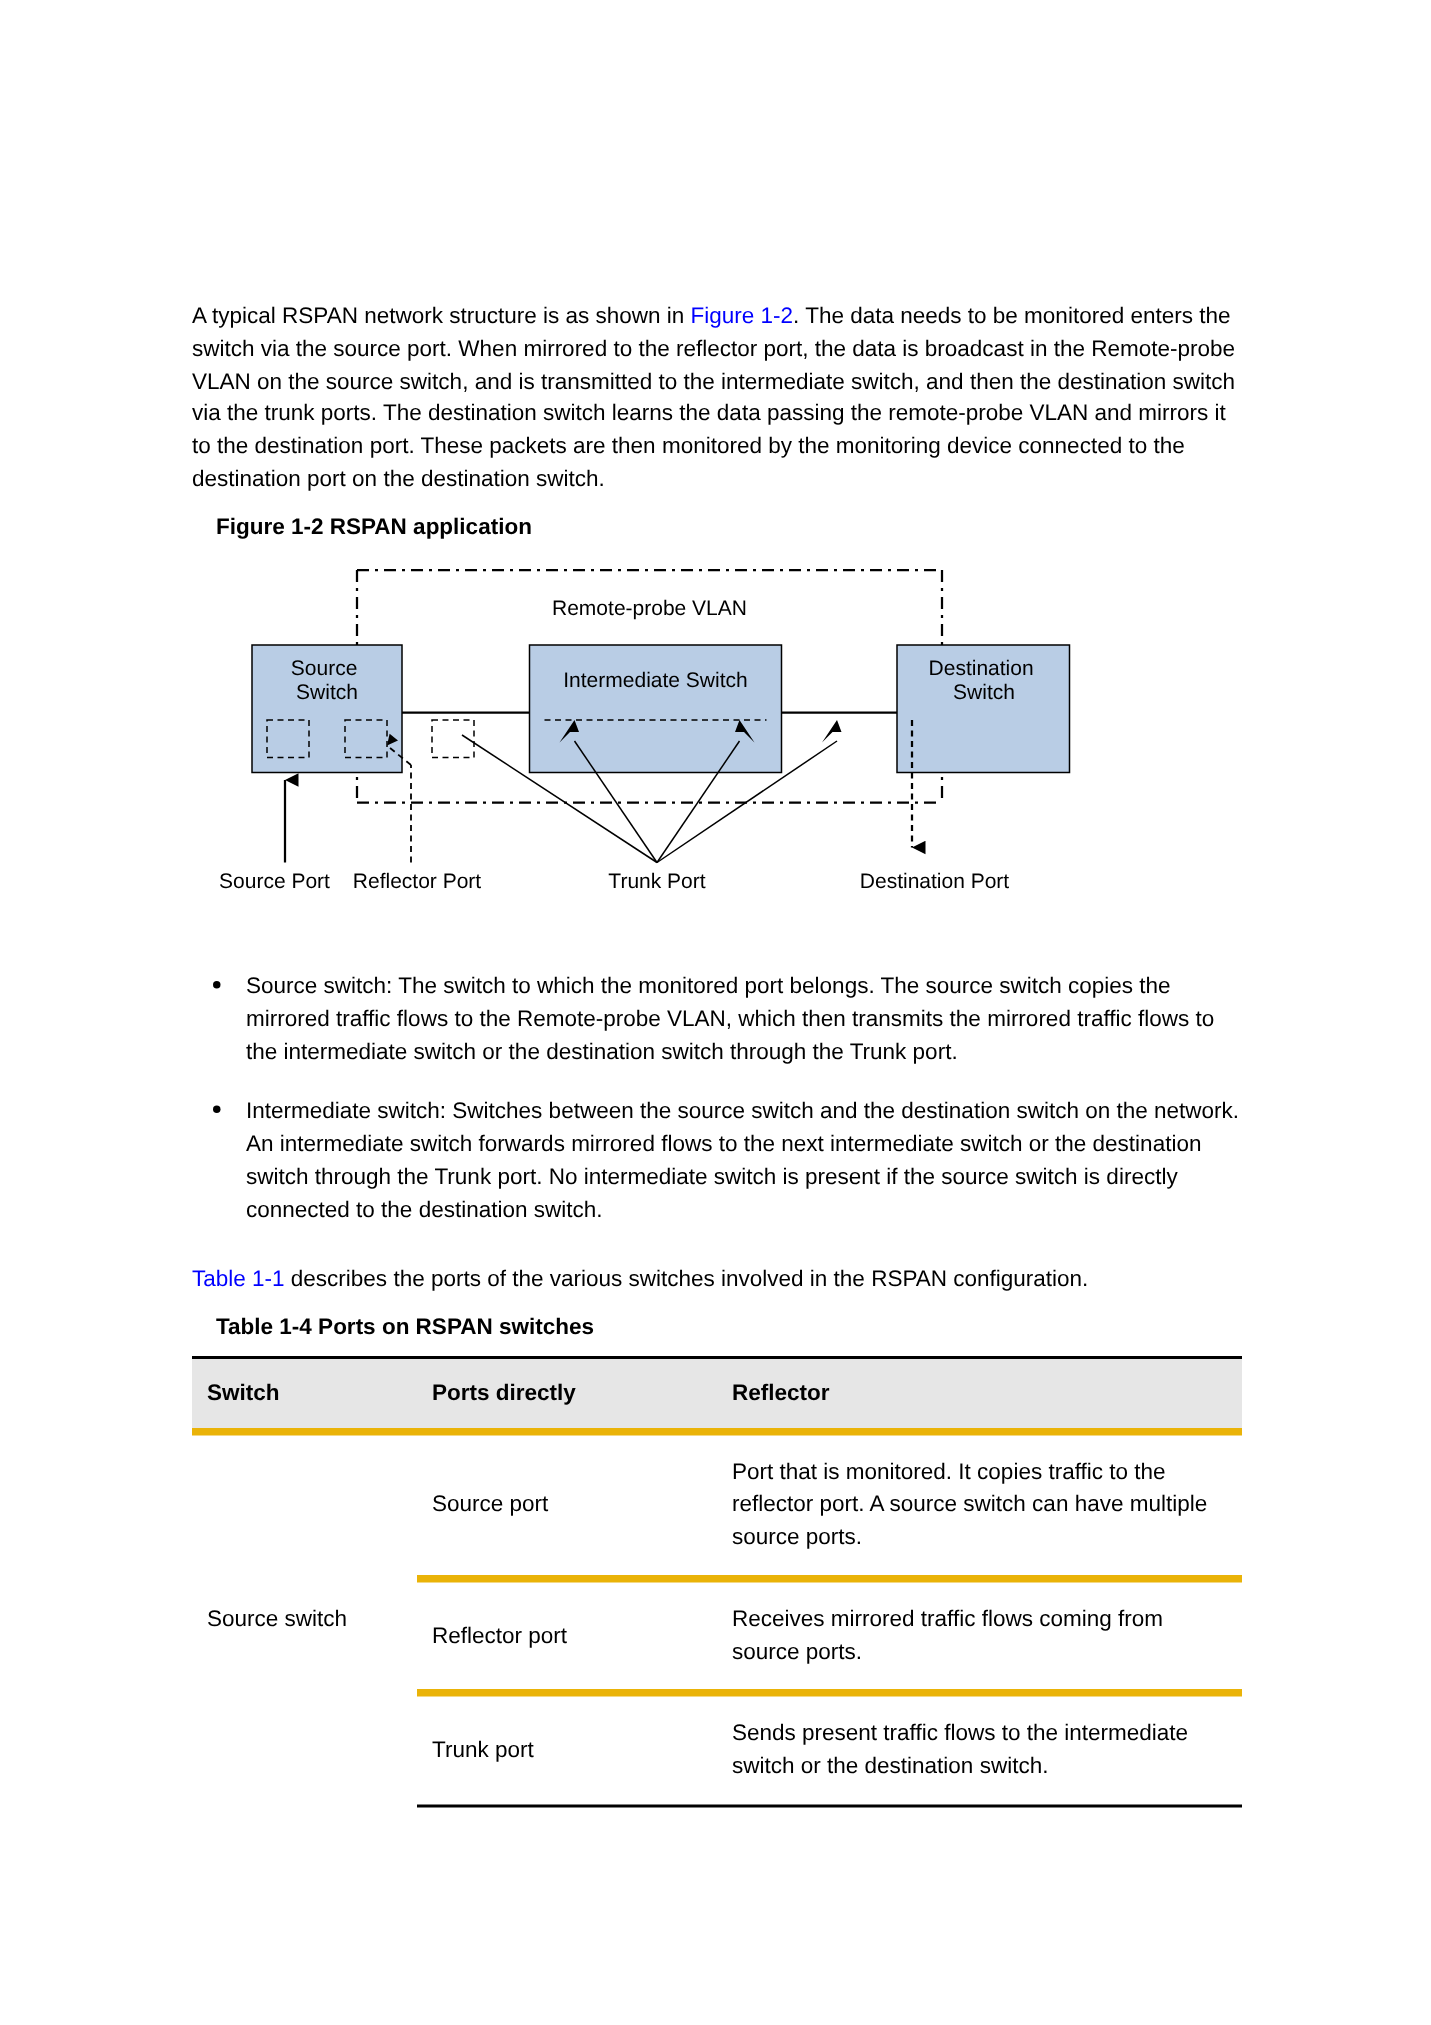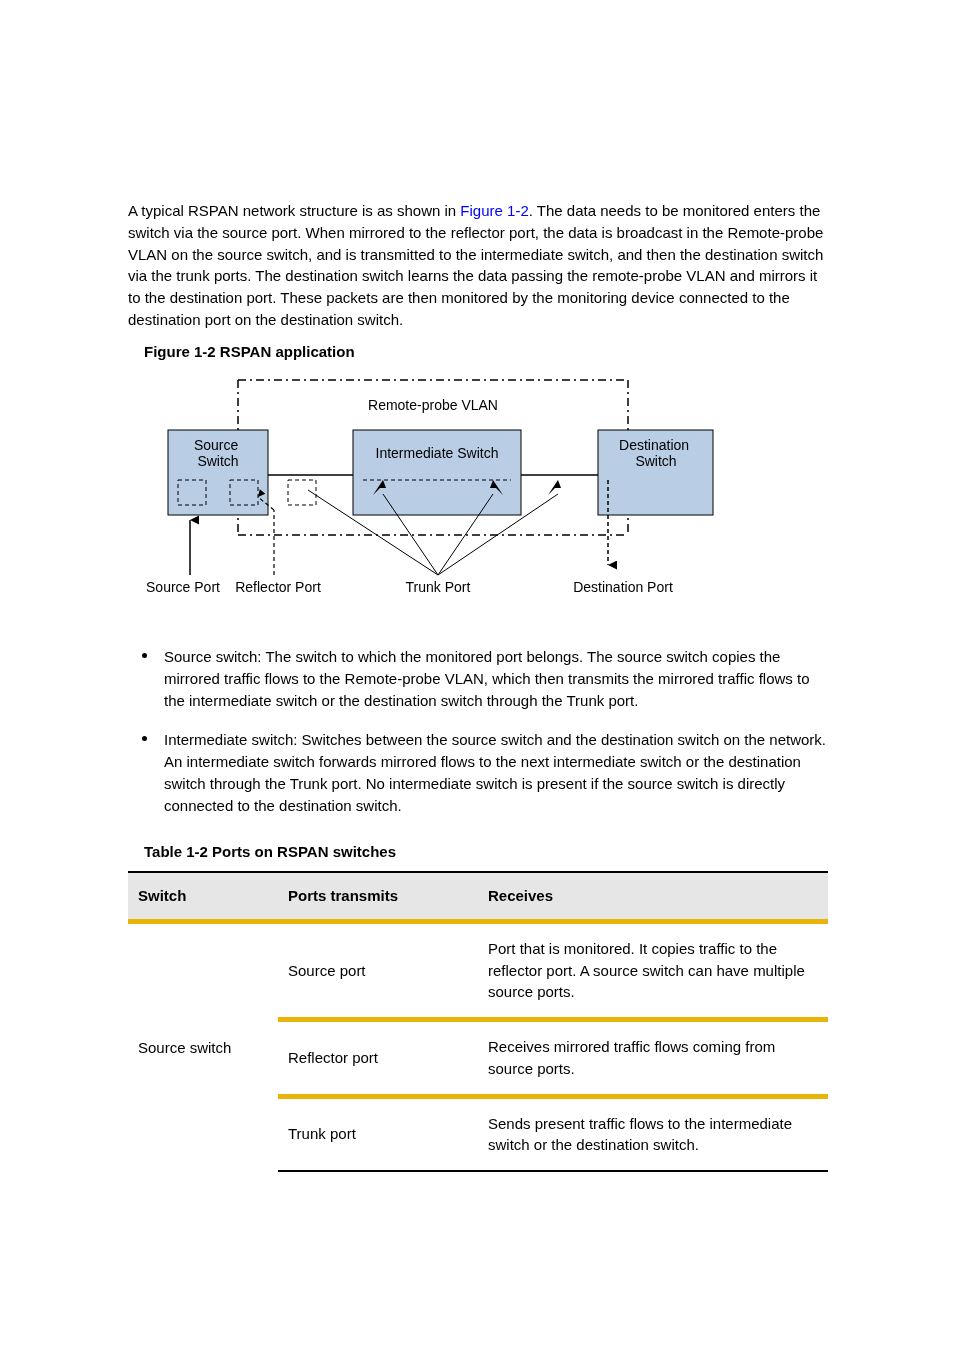--- a/index.html
+++ b/index.html
@@ -159,29 +159,32 @@
       <text x="495" y="222" text-anchor="middle" font-size="14">Destination Port</text>
     </svg>
   </div>
 
 
   <ul class="bullets">
     <li>Source switch: The switch to which the monitored port belongs. The source switch copies the mirrored traffic flows to the Remote-probe VLAN, which then transmits the mirrored traffic flows to the intermediate switch or the destination switch through the Trunk port.</li>
     <li>Intermediate switch: Switches between the source switch and the destination switch on the network. An intermediate switch forwards mirrored flows to the next intermediate switch or the destination switch through the Trunk port. No intermediate switch is present if the source switch is directly connected to the destination switch.</li>
   </ul>
 
-
-  <p class="caption">Table 1-2 Ports on RSPAN switches</p>
+  <p class="p">
+    <span class="table-ref">Table 1-1</span><span> describes the ports of the various switches involved in the RSPAN configuration.</span>
+  </p>
+
+  <p class="caption">Table 1-4 Ports on RSPAN switches</p>
 
   <table class="ports">
     <thead>
       <tr>
         <th style="width:130px">Switch</th>
-        <th style="width:180px">Ports transmits</th>
-        <th>Receives</th>
+        <th style="width:180px">Ports directly</th>
+        <th>Reflector</th>
       </tr>
     </thead>
     <tbody>
       <tr>
         <td rowspan="3">Source switch</td>
         <td>Source port</td>
         <td>Port that is monitored. It copies traffic to the reflector port. A source switch can have multiple source ports.</td>
       </tr>
       <tr>
         <td>Reflector port</td>

